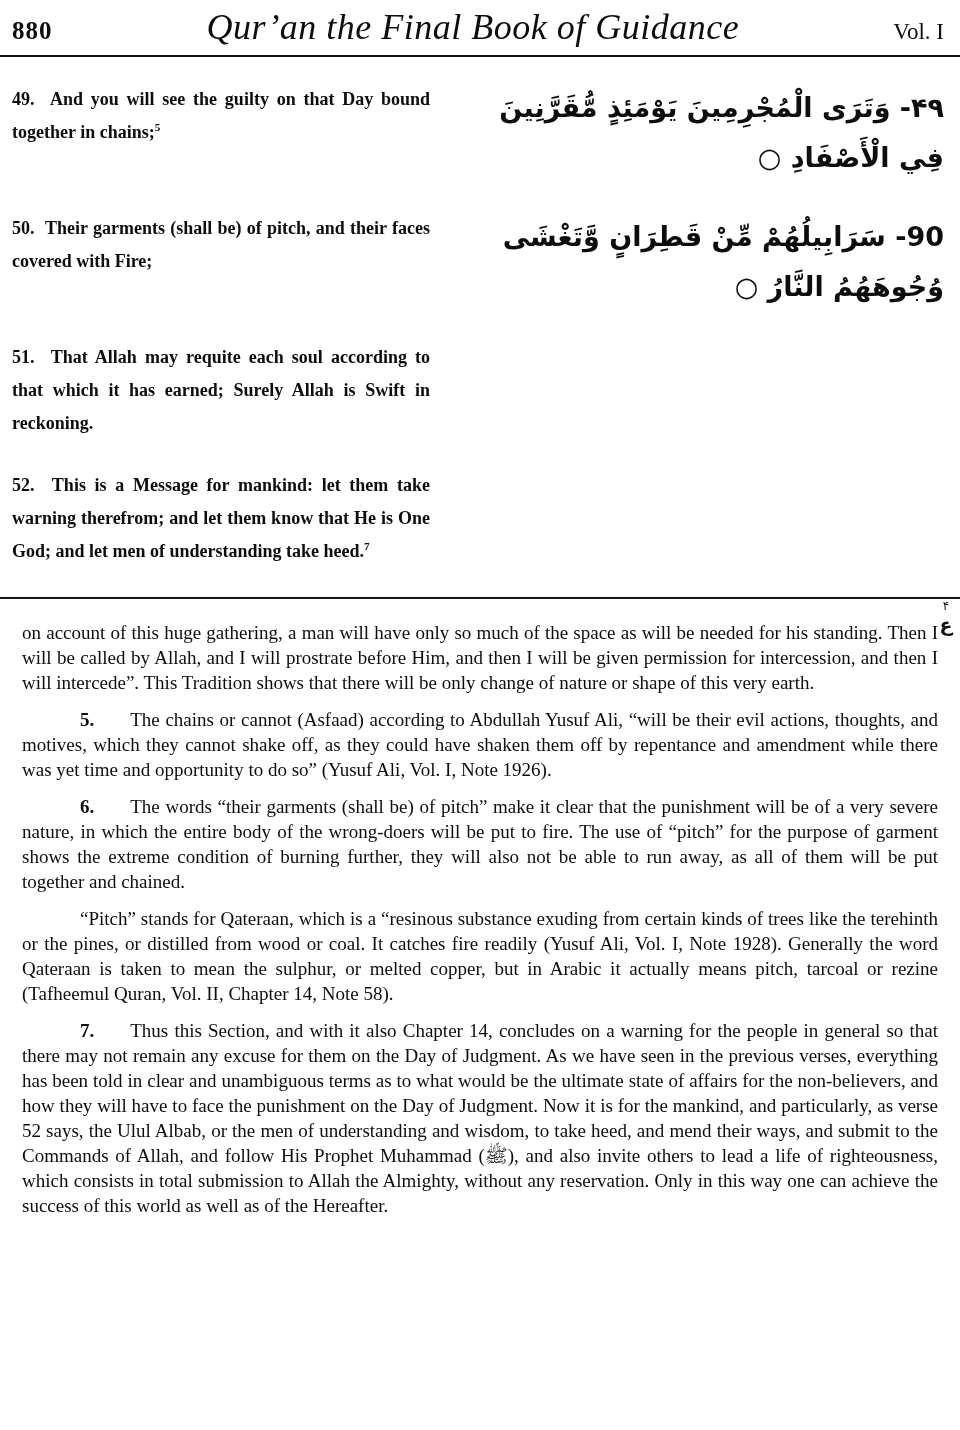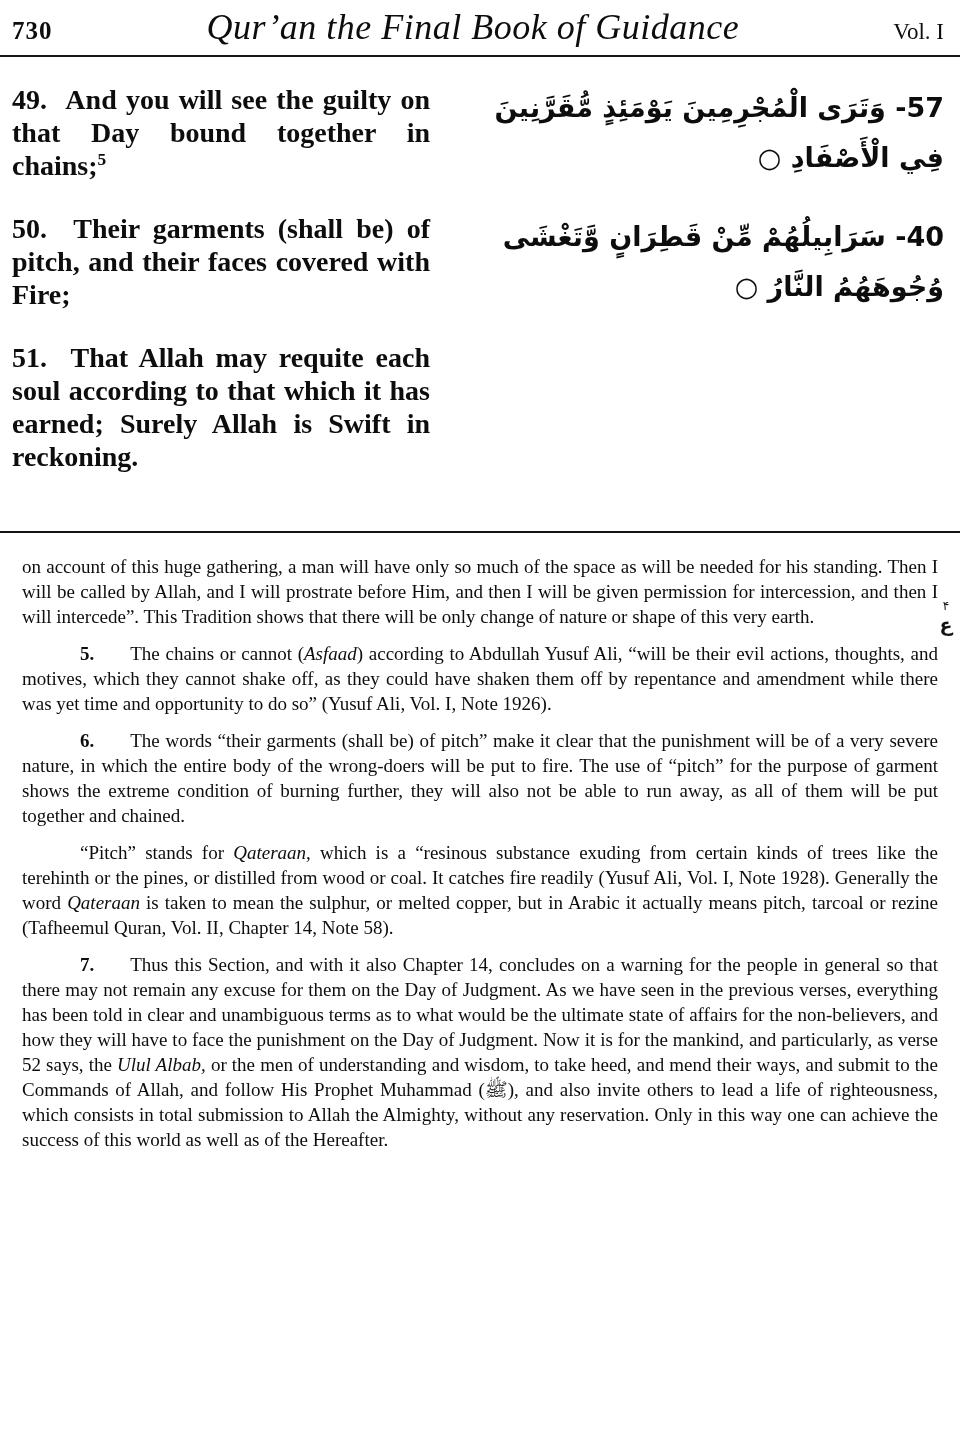--- a/index.html
+++ b/index.html
@@ -16,21 +16,21 @@
   }
   .page-num { font-size: 25px; font-weight: bold; letter-spacing: 1px; }
   .page-title { flex: 1; text-align: center; font-style: italic; font-size: 36px; letter-spacing: 0.5px; }
   .volume { font-size: 23px; }
   .rule { border: none; border-top: 2px solid #141414; margin: 7px 0 0 0; }
 
   
   .verses { padding: 26px 10px 0 12px; }
   .verse-row { display: flex; gap: 16px; margin-bottom: 29px; }
   .verse-en {
-    width: 418px; font-weight: bold; font-size: 28px; line-height: 33px;
+    width: 418px; font-weight: bold; font-size: 18px; line-height: 33px;
     text-align: justify;
   }
   .verse-en sup { font-size: 0.62em; line-height: 0; }
   .verse-ar {
     flex: 1; direction: rtl; text-align: right;
     font-family: "DejaVu Sans", sans-serif;
     font-size: 27px; font-weight: bold; line-height: 50px;
     padding-left: 4px; padding-right: 6px;
   }
 
@@ -45,48 +45,49 @@
 
   
   .fn-rule { border: none; border-top: 2px solid #141414; margin: 2px 0 0 0; }
   .footnotes {
     padding: 9px 10px 0 10px;
     font-size: 19px; line-height: 25px; text-align: justify;
   }
   .footnotes p { margin: 12px; }
   .footnotes p.indent { text-indent: 58px; }
   .fn-num { font-weight: bold; padding-right: 36px; }
-  .it { font-style: italic; }
+  .it { }
 </style>
 </head>
 <body>
 
 <div class="page">
 
   <header class="page-header">
-    <span class="page-num">730</span>
+    <span class="page-num">880</span>
     <span class="page-title">Qur’an the Final Book of Guidance</span>
     <span class="volume">Vol. I</span>
   </header>
 
   <hr class="rule">
 
   <main class="verses" id="verses">
       <div class="verse-row">
         <div class="verse-en">49.&nbsp;&nbsp;And you will see the guilty on that Day bound together in chains;<sup>5</sup></div>
-        <div class="verse-ar" dir="rtl">57- وَتَرَى الْمُجْرِمِينَ يَوْمَئِذٍ مُّقَرَّنِينَ فِي الْأَصْفَادِ ○</div>
+        <div class="verse-ar" dir="rtl">۴۹- وَتَرَى الْمُجْرِمِينَ يَوْمَئِذٍ مُّقَرَّنِينَ فِي الْأَصْفَادِ ○</div>
       </div>
       <div class="verse-row">
         <div class="verse-en">50.&nbsp;&nbsp;Their garments (shall be) of pitch, and their faces covered with Fire;</div>
-        <div class="verse-ar" dir="rtl">40- سَرَابِيلُهُمْ مِّنْ قَطِرَانٍ وَّتَغْشَى وُجُوهَهُمُ النَّارُ ○</div>
+        <div class="verse-ar" dir="rtl">90- سَرَابِيلُهُمْ مِّنْ قَطِرَانٍ وَّتَغْشَى وُجُوهَهُمُ النَّارُ ○</div>
       </div>
       <div class="verse-row">
         <div class="verse-en">51.&nbsp;&nbsp;That Allah may requite each soul according to that which it has earned; Surely Allah is Swift in reckoning.</div>
       </div>
       <div class="verse-row">
+        <div class="verse-en">52.&nbsp;&nbsp;This is a Message for mankind: let them take warning therefrom; and let them know that He is One God; and let men of understanding take heed.<sup>7</sup></div>
       </div>
     </main>
 
   <div class="ruku">
     <span class="ruku-top">۴</span>
     <span class="ruku-letter">ع</span>
   </div>
 
   <hr class="fn-rule">
 

